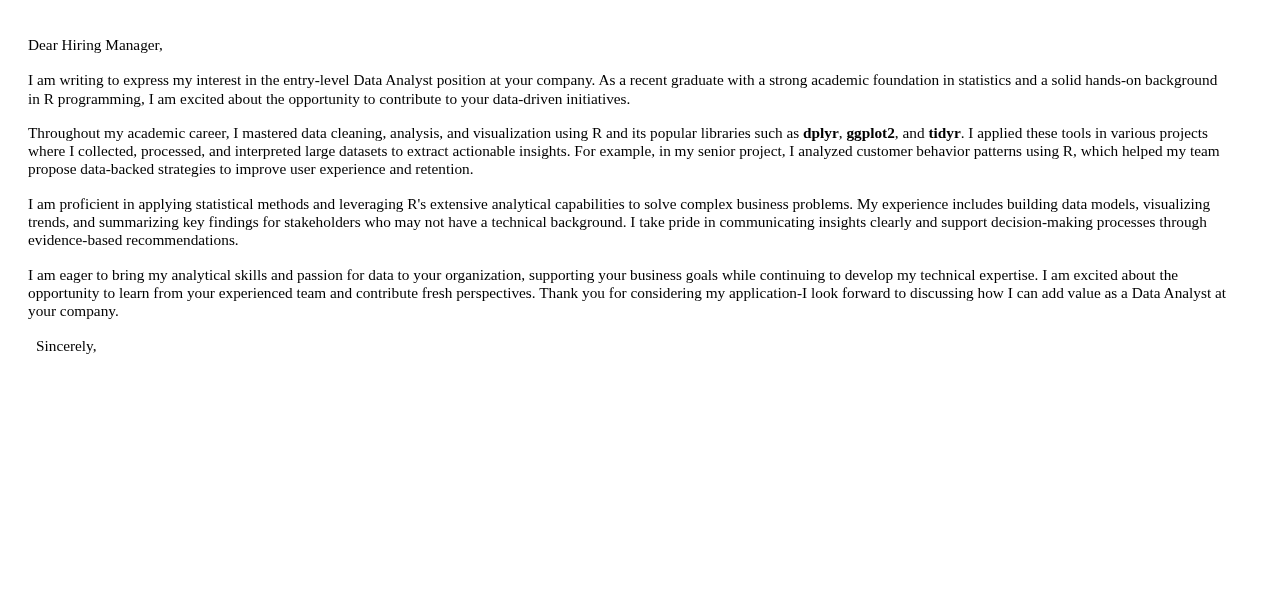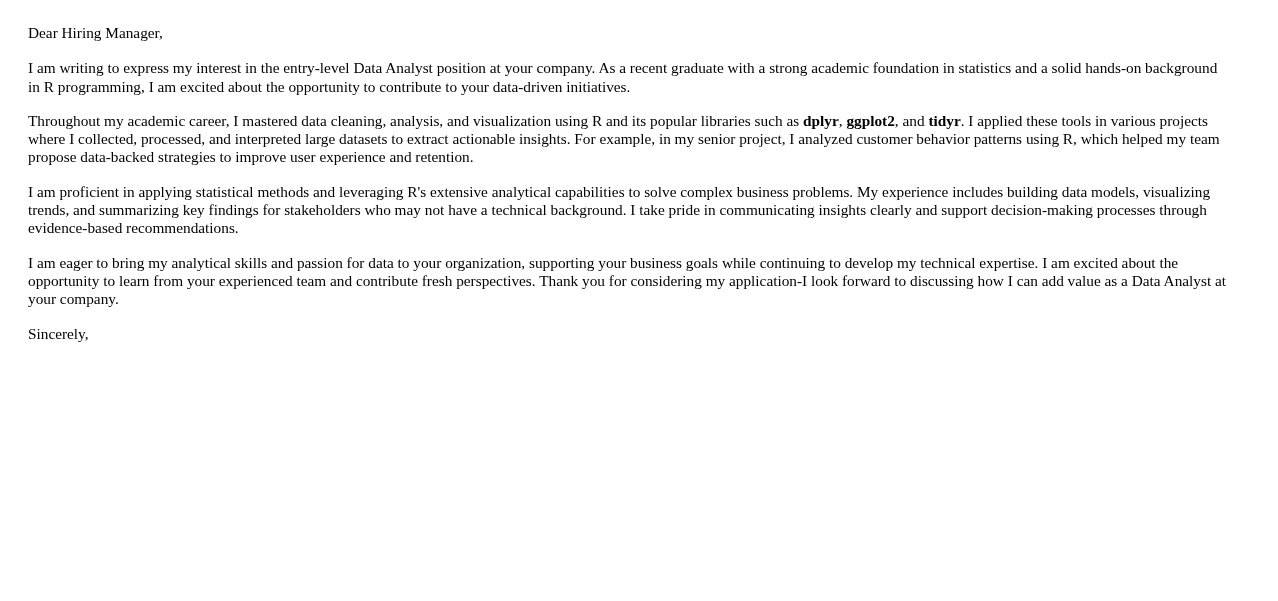--- a/index.html
+++ b/index.html
@@ -11,36 +11,37 @@
     width: 1278px;
     height: 601px;
     overflow: hidden;
     font-family: "Liberation Serif", serif;
     color: #000000;
   }
   .page {
     box-sizing: border-box;
     width: 1278px;
     height: 452px;
-    padding: 24px 46px 0 28px;
+    padding: 36px 46px 0 28px;
     background: #ffffff;
   }
   .letter {
     font-size: 15.3px;
     line-height: 18.3px;
     text-align: left;
   }
   .para {
     margin: 0 0 16px 0;
   }
   .para.salutation {
     margin-bottom: 17px;
   }
   .para.closing {
     margin-bottom: 0;
+    margin-left: 8px;
   }
   .sig-line {
     display: block;
   }
   strong {
     font-weight: bold;
     margin-top: 22px;
   }
 </style>
 </head>

